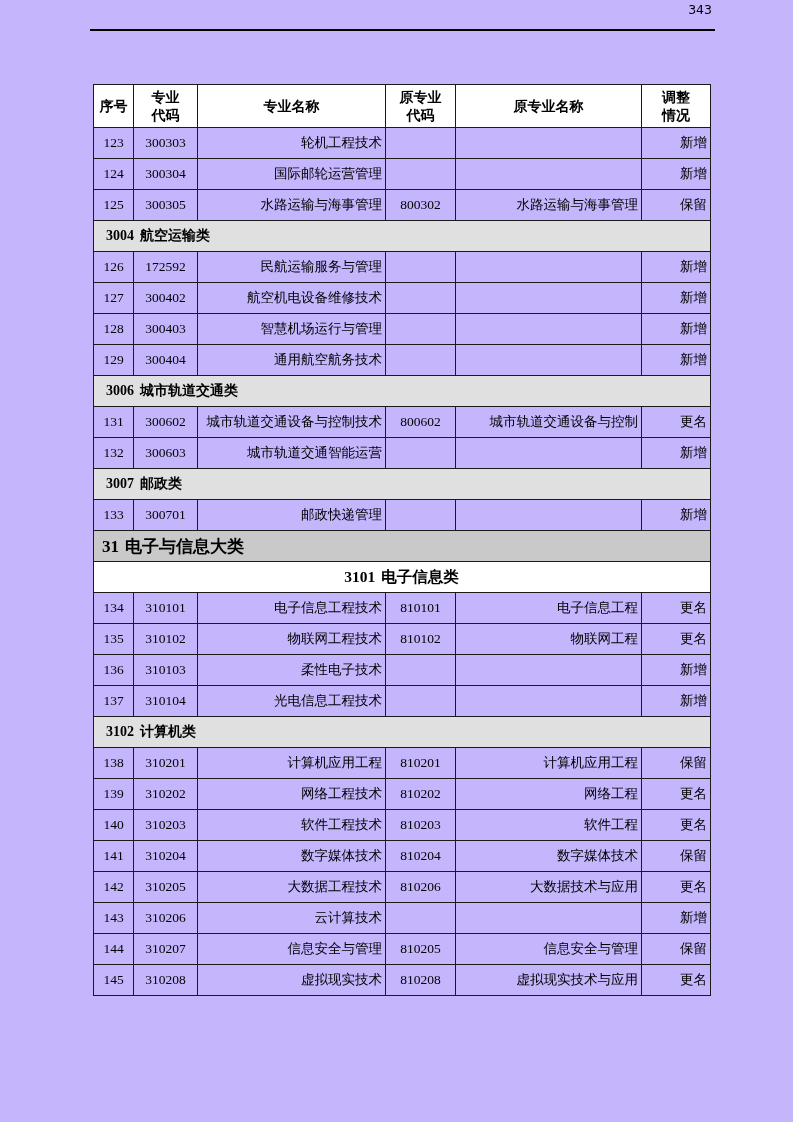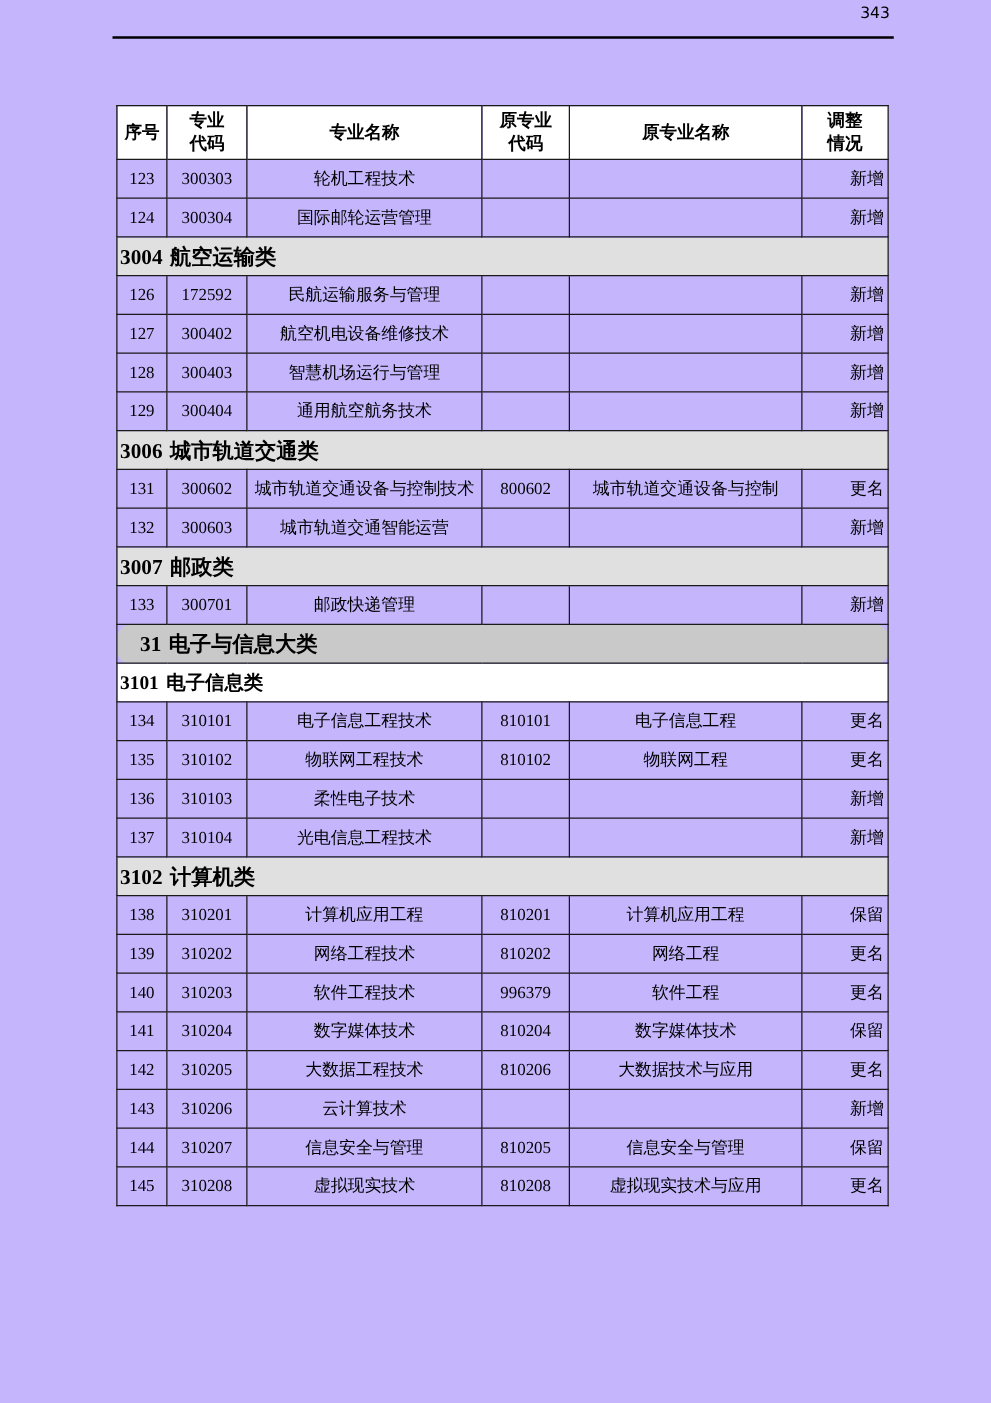--- a/index.html
+++ b/index.html
@@ -59,42 +59,41 @@
   }
   table.majors-table td {
     height: 31px;
     font-size: 13.5px;
   }
   td.cell-num {
     text-align: center;
     font-family: "Liberation Serif", "DejaVu Serif", serif;
     font-size: 14px;
   }
-  td.cell-name { text-align: center; }
+  td.cell-name { text-align: right; }
   td.cell-status { text-align: right; }
   tr.section td {
     background: var(--section-bg, #e0e0e0);
     font-weight: bold;
+    font-size: 14px;
+    text-align: left;
+    padding-left: 12px;
+  }
+  tr.major td {
+    background: var(--major-bg, #c9c9c9);
+    font-weight: bold;
     font-size: 17px;
     text-align: left;
-    padding-left: 2px;
-  }
-  tr.major td {
-    background: var(--major-bg, #c9c9c9);
-    font-weight: bold;
-    font-size: 17px;
-    text-align: left;
-    padding-left: 18px;
-    border-radius: 10px;
+    padding-left: 8px;
   }
   tr.section_white td {
     background: #ffffff;
     font-weight: bold;
     font-size: 15.5px;
-    text-align: left;
+    text-align: center;
     padding-left: 2px;
   }
   .sec-num {
     font-family: "Liberation Serif", "DejaVu Serif", serif;
     font-weight: bold;
     margin-right: 6px;
   }
 </style>
 </head>
 <body>
@@ -135,20 +134,28 @@
           <td class="cell-status">新增</td>
         </tr>
         <tr>
           <td class="cell-num">124</td>
           <td class="cell-num">300304</td>
           <td class="cell-name">国际邮轮运营管理</td>
           <td class="cell-num"></td>
           <td class="cell-name"></td>
           <td class="cell-status">新增</td>
         </tr>
+        <tr>
+          <td class="cell-num">125</td>
+          <td class="cell-num">300305</td>
+          <td class="cell-name">水路运输与海事管理</td>
+          <td class="cell-num">800302</td>
+          <td class="cell-name">水路运输与海事管理</td>
+          <td class="cell-status">保留</td>
+        </tr>
         <tr class="section">
           <td colspan="6"><span class="sec-num">3004</span><span>航空运输类</span></td>
         </tr>
         <tr>
           <td class="cell-num">126</td>
           <td class="cell-num">172592</td>
           <td class="cell-name">民航运输服务与管理</td>
           <td class="cell-num"></td>
           <td class="cell-name"></td>
           <td class="cell-status">新增</td>
@@ -261,21 +268,21 @@
           <td class="cell-num">310202</td>
           <td class="cell-name">网络工程技术</td>
           <td class="cell-num">810202</td>
           <td class="cell-name">网络工程</td>
           <td class="cell-status">更名</td>
         </tr>
         <tr>
           <td class="cell-num">140</td>
           <td class="cell-num">310203</td>
           <td class="cell-name">软件工程技术</td>
-          <td class="cell-num">996379</td>
+          <td class="cell-num">810203</td>
           <td class="cell-name">软件工程</td>
           <td class="cell-status">更名</td>
         </tr>
         <tr>
           <td class="cell-num">141</td>
           <td class="cell-num">310204</td>
           <td class="cell-name">数字媒体技术</td>
           <td class="cell-num">810204</td>
           <td class="cell-name">数字媒体技术</td>
           <td class="cell-status">保留</td>

